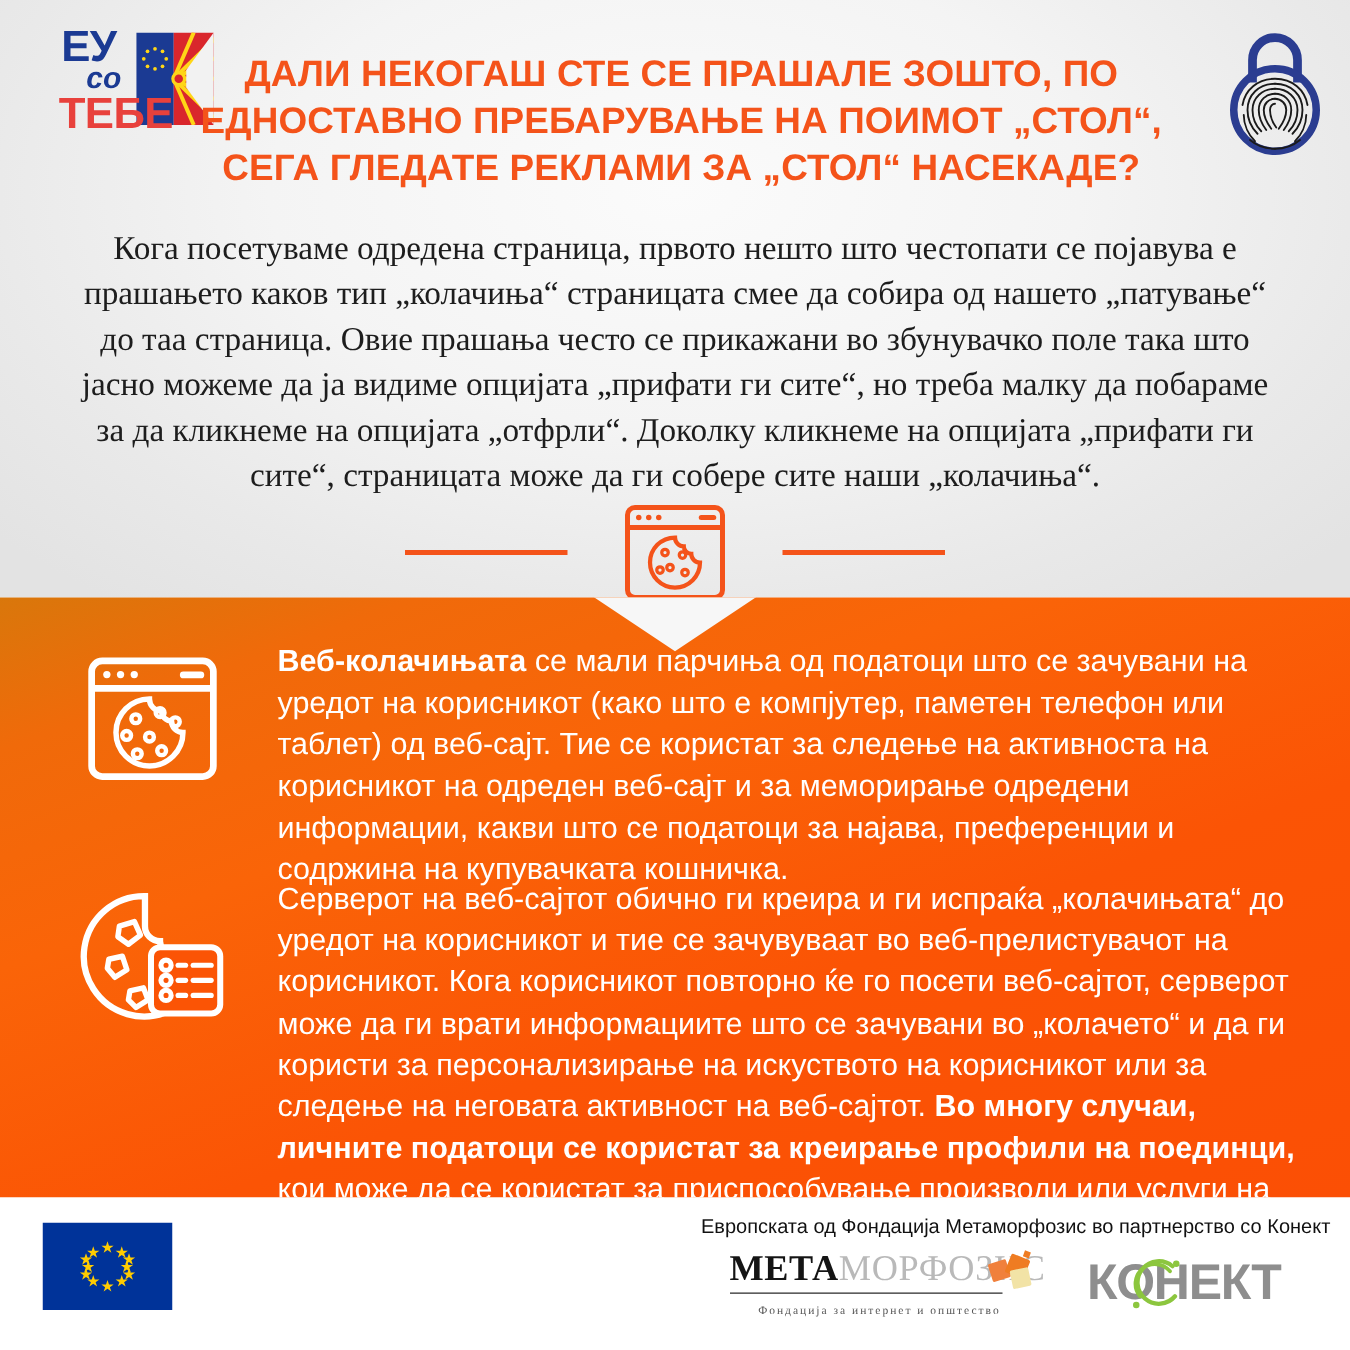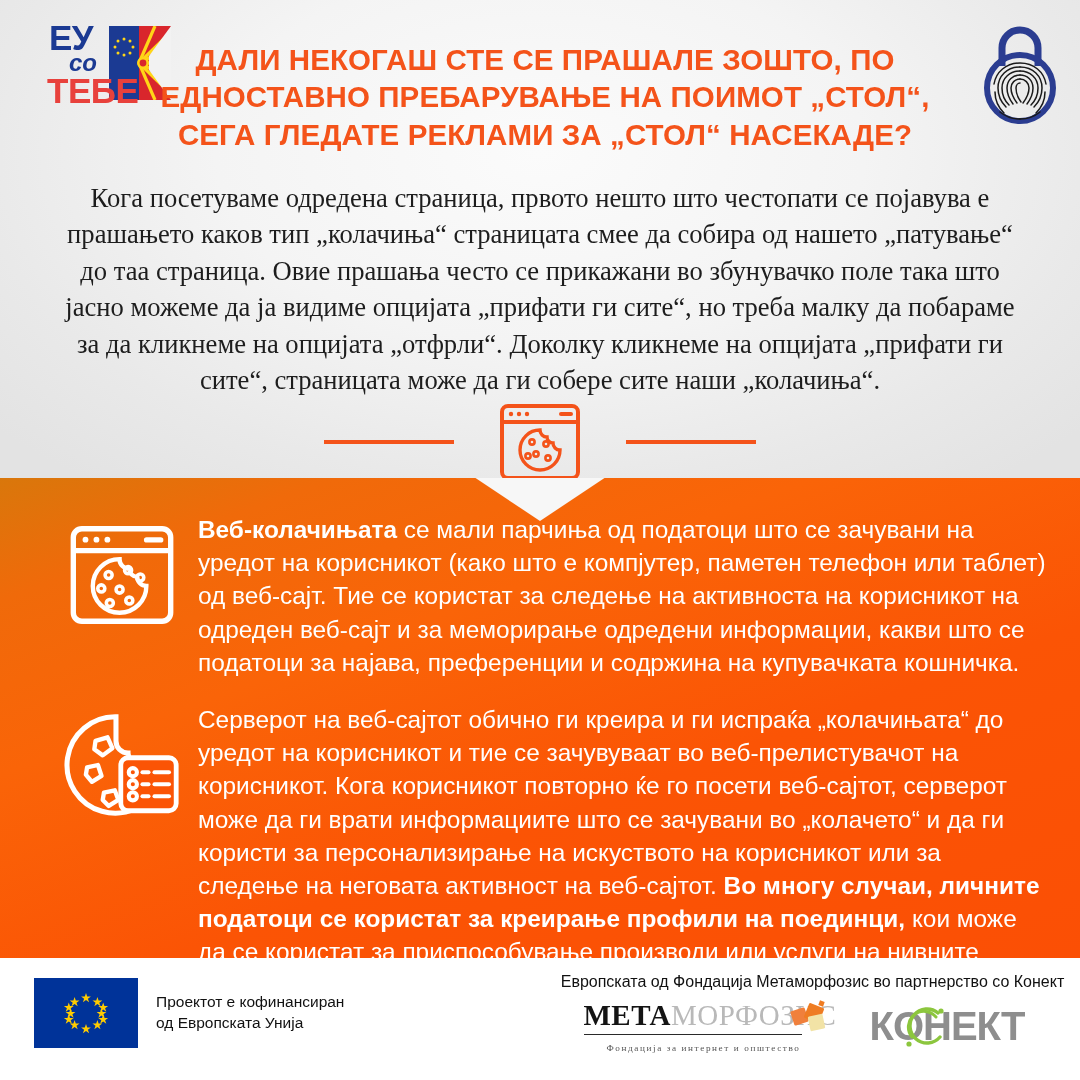--- a/index.html
+++ b/index.html
@@ -136,20 +136,21 @@
     padding-top:6px;
     display:flex; justify-content:center;
   }
   .block-text {
     flex:1 1 auto;
     color:#ffffff;
     font-size:24.4px;
     line-height:1.36;
     font-family:"Liberation Sans", sans-serif;
     padding-left:2px;
+    margin-left:24px;
   }
   .block-text b { font-weight:bold; }
 
   
   .footer {
     position:absolute;
     left:0; top:958px;
     width:1080px; height:122px;
     background:#ffffff;
   }
@@ -381,24 +382,20 @@
           <polygon points="40.6,19 41.8,22.5 45.5,22.5 42.5,24.7 43.7,28.2 40.6,26 37.5,28.2 38.7,24.7 35.7,22.5 39.4,22.5"></polygon>
           <polygon points="63.4,19 64.6,22.5 68.3,22.5 65.3,24.7 66.5,28.2 63.4,26 60.3,28.2 61.5,24.7 58.5,22.5 62.2,22.5"></polygon>
           <polygon points="40.6,42 41.8,45.5 45.5,45.5 42.5,47.7 43.7,51.2 40.6,49 37.5,51.2 38.7,47.7 35.7,45.5 39.4,45.5"></polygon>
           <polygon points="63.4,42 64.6,45.5 68.3,45.5 65.3,47.7 66.5,51.2 63.4,49 60.3,51.2 61.5,47.7 58.5,45.5 62.2,45.5"></polygon>
           <polygon points="34.8,24.5 36,28 39.7,28 36.7,30.2 37.9,33.7 34.8,31.5 31.7,33.7 32.9,30.2 29.9,28 33.6,28"></polygon>
           <polygon points="69.2,24.5 70.4,28 74.1,28 71.1,30.2 72.3,33.7 69.2,31.5 66.1,33.7 67.3,30.2 64.3,28 68,28"></polygon>
           <polygon points="34.8,36.5 36,40 39.7,40 36.7,42.2 37.9,45.7 34.8,43.5 31.7,45.7 32.9,42.2 29.9,40 33.6,40"></polygon>
           <polygon points="69.2,36.5 70.4,40 74.1,40 71.1,42.2 72.3,45.7 69.2,43.5 66.1,45.7 67.3,42.2 64.3,40 68,40"></polygon>
         </g>
       </svg>
-      <div class="eu-flag-text">
-        <div>Проектот е кофинансиран</div>
-        <div>од Европската Унија</div>
-      </div>
     </div>
 
     <div class="footer-right">
       <div class="impl-text">Европската од Фондација Метаморфозис во партнерство со Конект</div>
       <div class="partner-logos">
 
         <div class="meta-logo">
           <div class="meta-row">
             <span class="meta-black">МЕТА</span>
               <span class="meta-grey">МОРФОЗИС</span>

